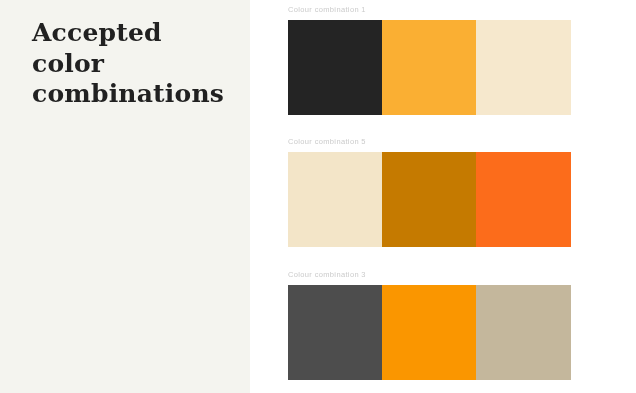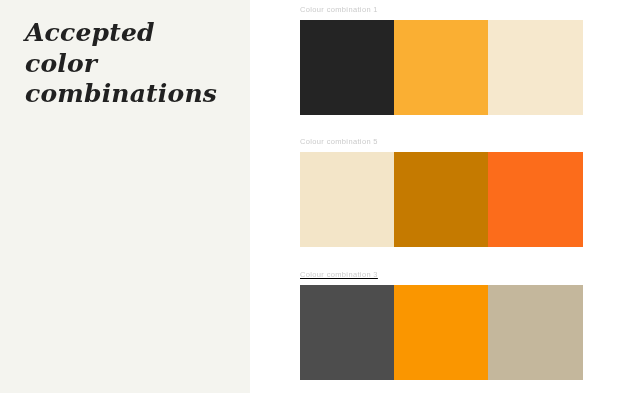--- a/index.html
+++ b/index.html
@@ -28,50 +28,49 @@
     position: absolute;
     left: 0;
     top: 0;
     width: 250px;
     height: 393px;
     background: #f4f4ef;
   }
 
   .page-title {
     position: absolute;
-    left: 25px;
+    left: 32px;
     top: 18px;
     width: 205px;
     font-family: "DejaVu Serif", "Liberation Serif", serif;
-    font-style: italic;
     font-weight: 700;
     font-size: 25px;
     line-height: 1.22;
     letter-spacing: 0.2px;
     color: #212121;
   }
 
   
   .combos {
     position: absolute;
-    left: 300px;
+    left: 288px;
     top: 0;
     width: 283px;
     height: 393px;
   }
 
   .combo {
     position: absolute;
     left: 0;
     width: 283px;
   }
 
   .combo-1 { top: 4px; }
   .combo-2 { top: 136px; }
-  .combo-3 { top: 269px; text-decoration: underline; }
+  .combo-3 { top: 269px; }
 
   .combo-label {
     font-family: "Liberation Sans", sans-serif;
     font-size: 7.5px;
     font-weight: 400;
     letter-spacing: 0.35px;
     color: #cbcbcb;
     white-space: nowrap;
     height: 11px;
     line-height: 11px;

